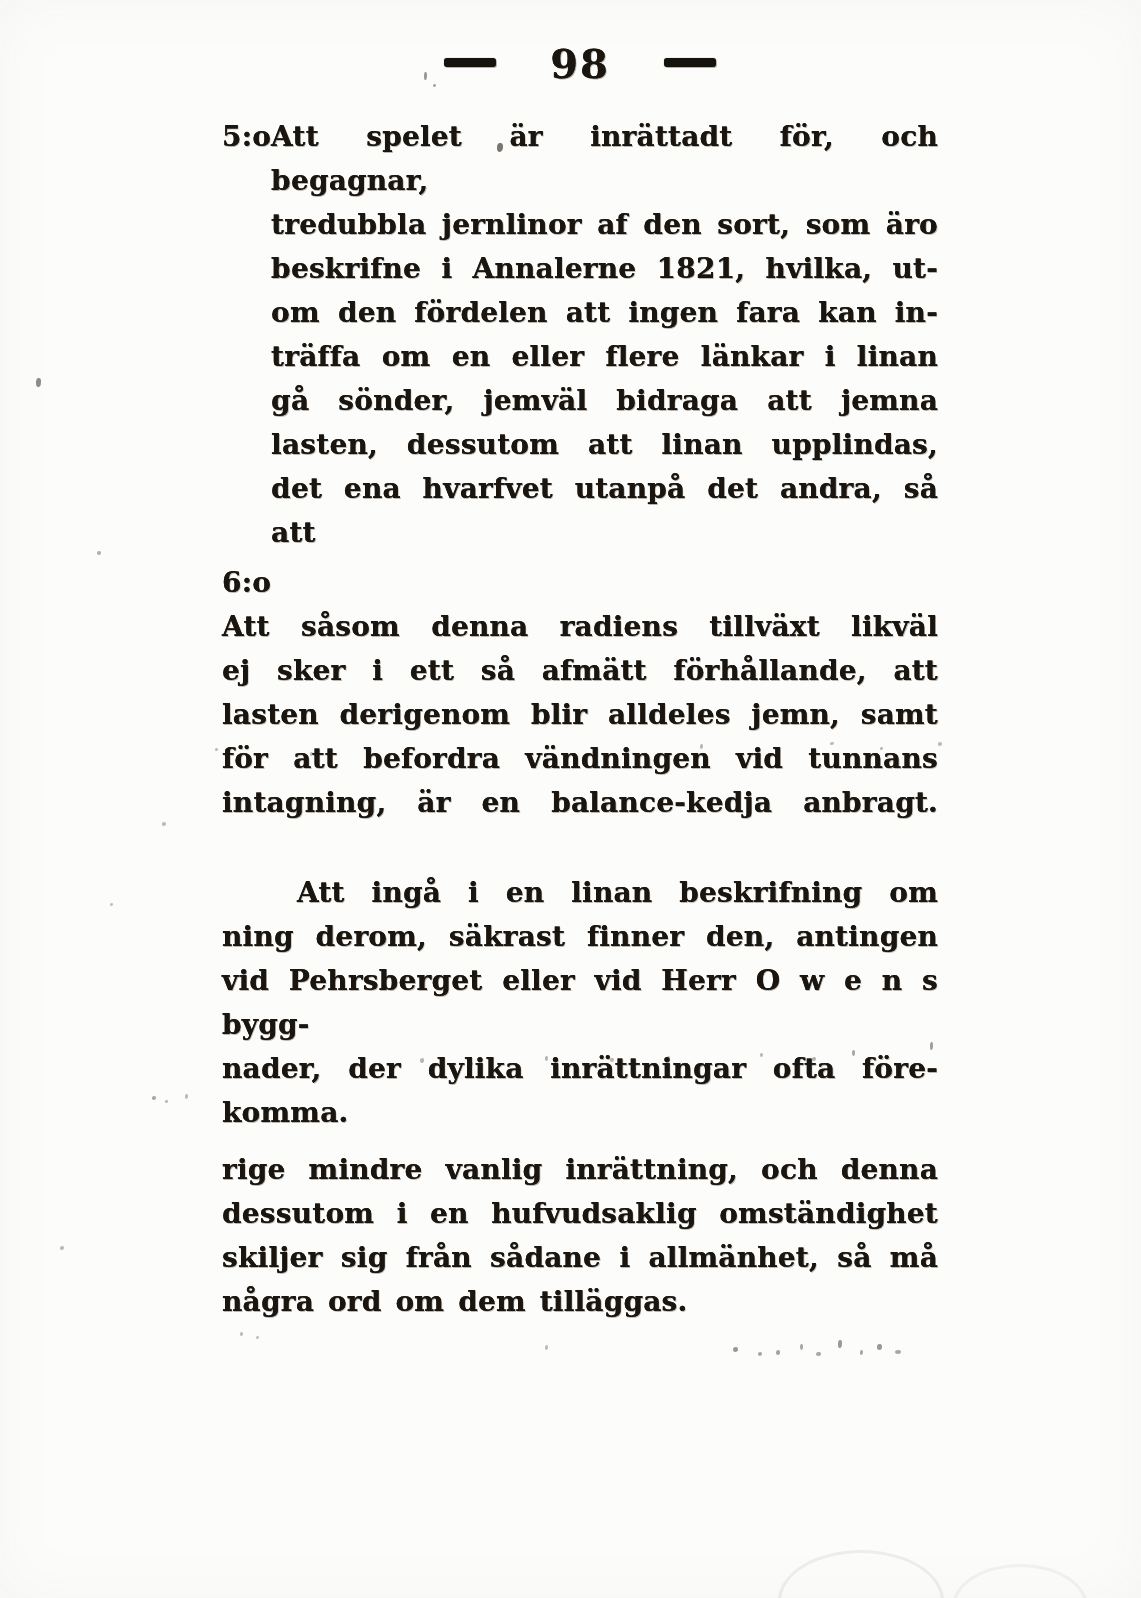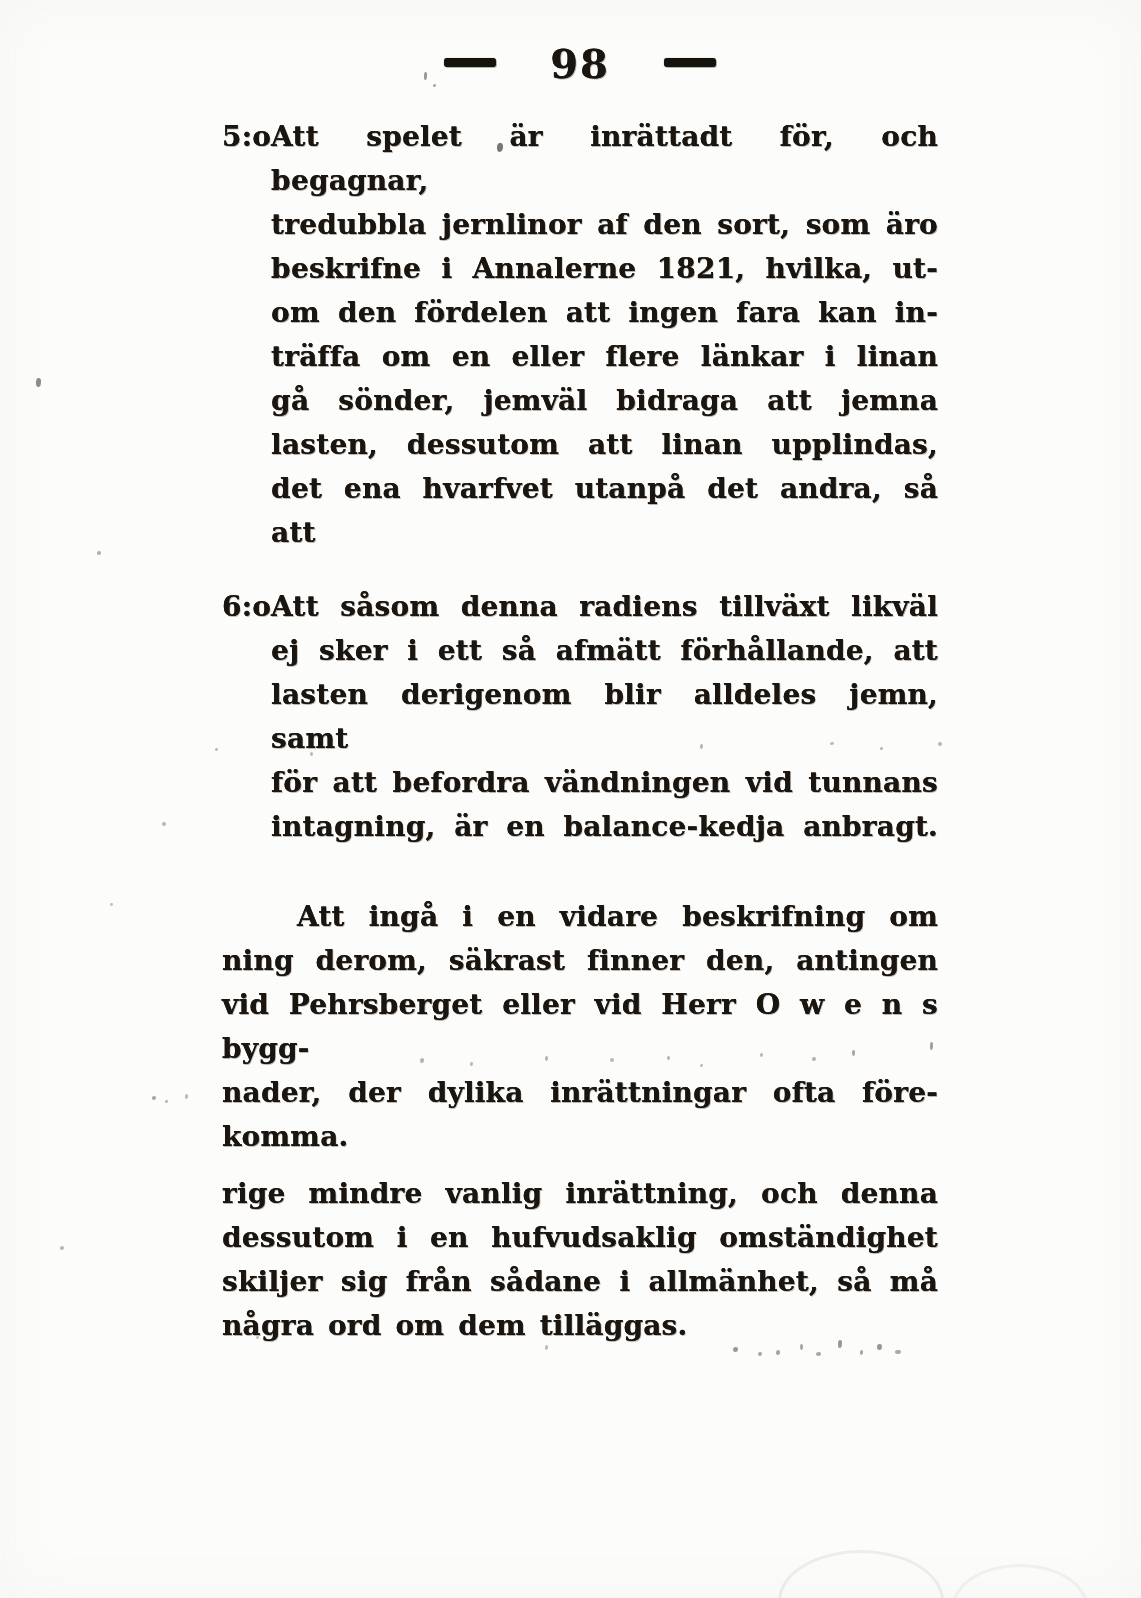--- a/index.html
+++ b/index.html
@@ -55,21 +55,21 @@
   }
   .line{
     text-align:justify;
     text-align-last:justify;
     text-shadow:0 0 0.6px rgba(25,20,12,.85), 0.8px 0.9px 0.5px rgba(25,20,12,.3);
     white-space:normal;
   }
   .line.nj{ text-align-last:left; }
   .line.indent{ text-indent:75px; }
   .item{ display:flex; }
-  .item + .item{ margin-top:30px; }
+  .item + .item{ margin-top:6px;flex-direction:column; }
   .marker{
     flex:0 0 38px;
     text-shadow:0 0 0.6px rgba(25,20,12,.85), 0.8px 0.9px 0.5px rgba(25,20,12,.3);
   }
   .item-body{ flex:1; min-width:0; }
   .para{ margin-top:13px; }
   .para.first{ margin-top:46px; }
   .catchword-row{
     text-align:right;
     padding-right:46px;
@@ -122,21 +122,21 @@
             <div class="line">Att såsom denna radiens tillväxt likväl</div>
             <div class="line">ej sker i ett så afmätt förhållande, att</div>
             <div class="line">lasten derigenom blir alldeles jemn, samt</div>
             <div class="line">för att befordra vändningen vid tunnans</div>
             <div class="line">intagning, är en balance-kedja anbragt.</div>
           </div>
         </div>
       </div>
     <div id="paras">
         <div class="para first">
-          <div class="line indent">Att ingå i en vidare beskrifning om</div>
+          <div class="line indent">Att ingå i en linan beskrifning om</div>
           <div class="line">ning derom, säkrast finner den, antingen</div>
           <div class="line">vid Pehrsberget eller vid Herr O w e n s bygg-</div>
           <div class="line">nader, der dylika inrättningar ofta före-</div>
           <div class="line nj">komma.</div>
         </div>
         <div class="para">
           <div class="line">rige mindre vanlig inrättning, och denna</div>
           <div class="line">dessutom i en hufvudsaklig omständighet</div>
           <div class="line">skiljer sig från sådane i allmänhet, så må</div>
           <div class="line nj">några ord om dem tilläggas.</div>

